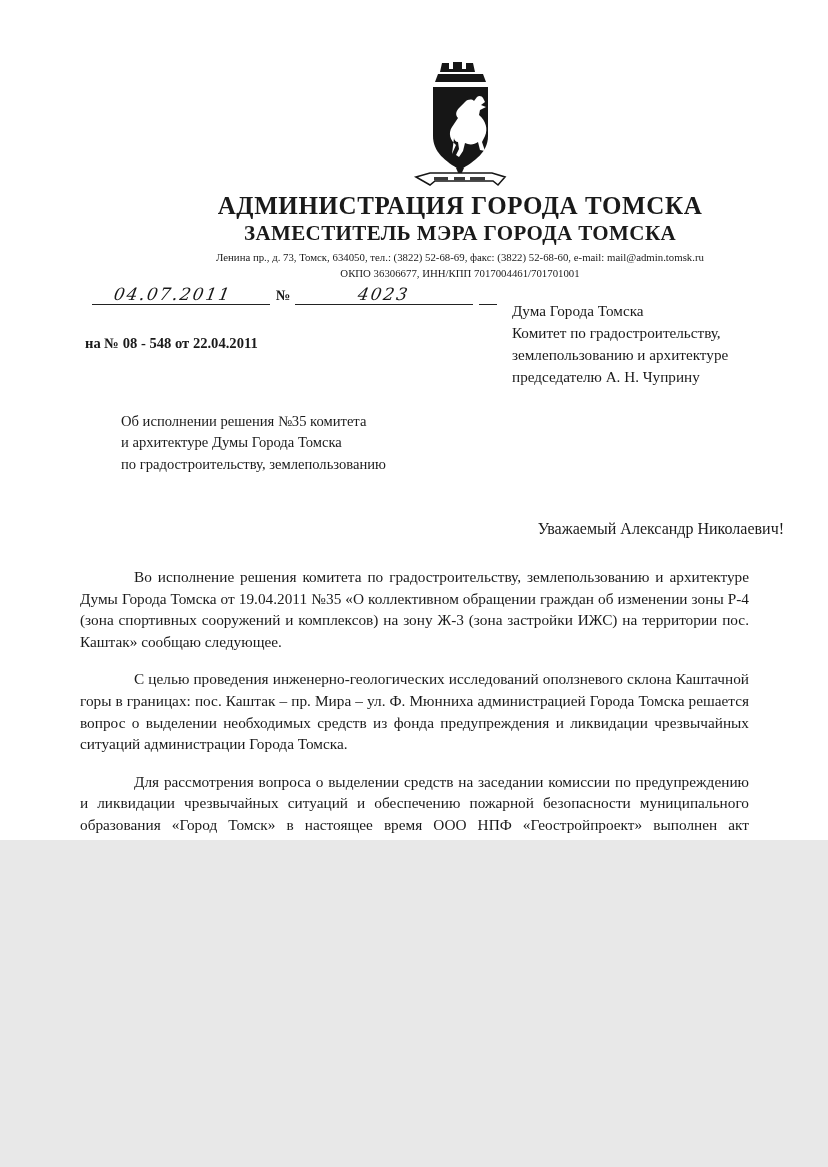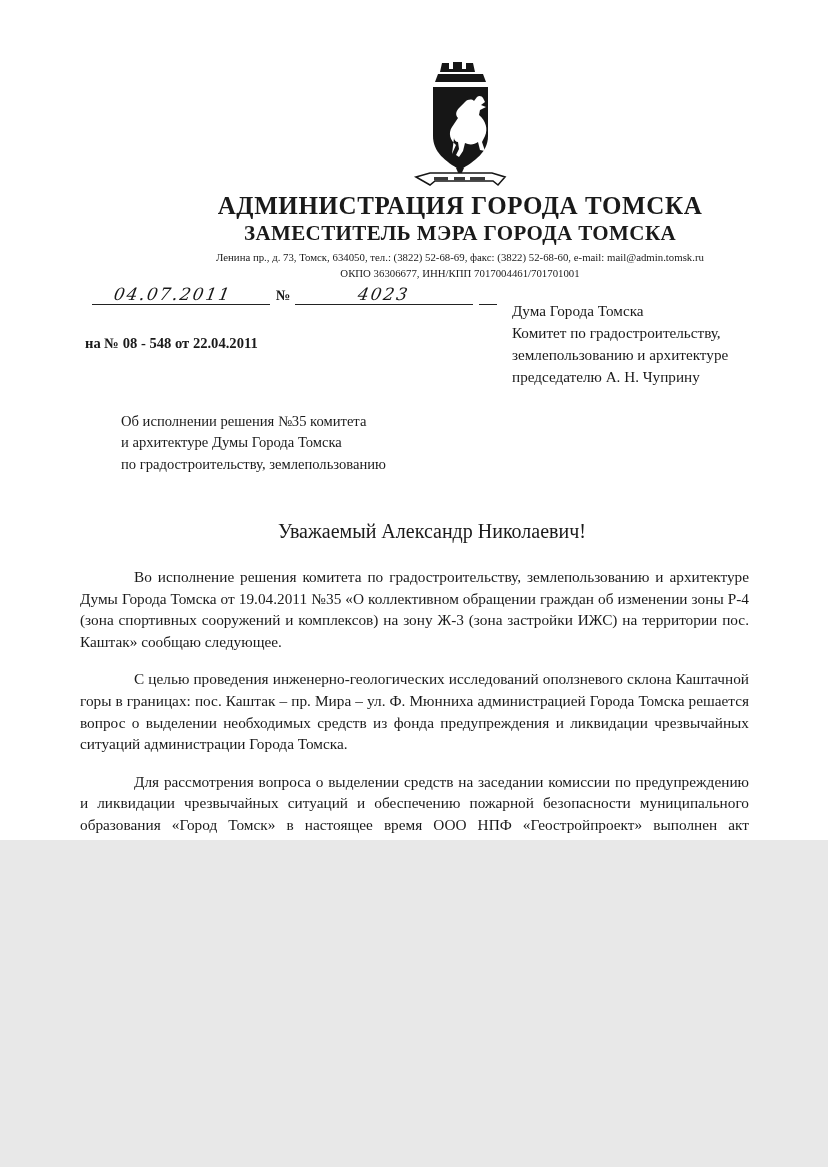--- a/index.html
+++ b/index.html
@@ -25,21 +25,21 @@
   .ref-gap{width:16px;}
   .ref-num-label{font-weight:bold;padding:0 4px 0 6px;}
   .ref-num{width:178px;}
   .ref-dash{width:18px;margin-left:6px;}
   .reply-line{left:85px;top:312px;font-size:14.6px;font-weight:bold;margin-top:23px;}
   
   .recipient{left:512px;top:300px;font-size:15.2px;line-height:22px;}
   
   .subject{left:121px;top:396px;font-size:14.6px;line-height:21.4px;margin-top:15px;}
   
-  .salutation{left:72px;top:520px;width:720px;text-align:center;font-size:20px;}
+  .salutation{left:64px;top:520px;width:720px;text-align:right;font-size:16px;}
   .body-text{left:64px;top:550px;width:701px;font-size:15.3px;line-height:21.6px;text-align:justify;}
   .body-text p{margin:16px;text-indent:54px;}
   
   .sig-flourish{left:393px;top:840px;}
   .sig-name{left:656px;top:866px;font-size:15.4px;}
   
   .stamp{
     left:538px;top:968px;width:232px;height:86px;
     border:3px solid #161616;transform:rotate(5deg);transform-origin:top left;
     padding:3px 8px 4px 8px;box-sizing:border-box;font-size:17px;font-weight:bold;

